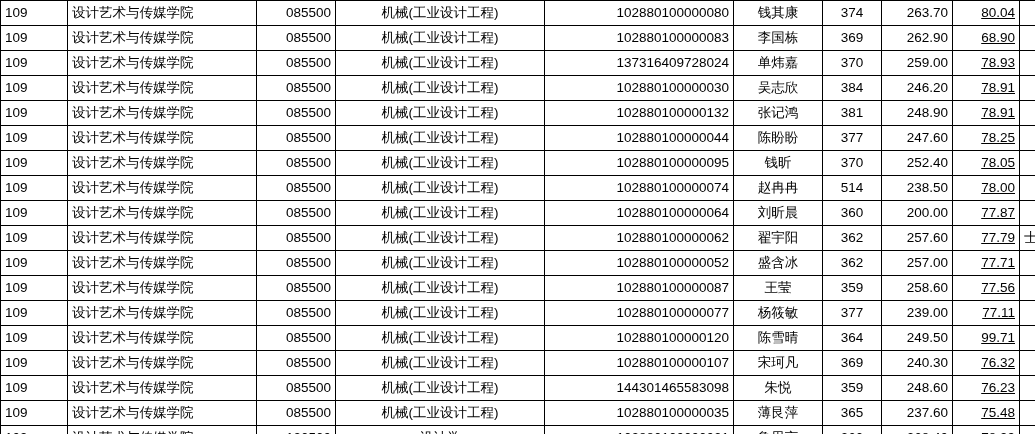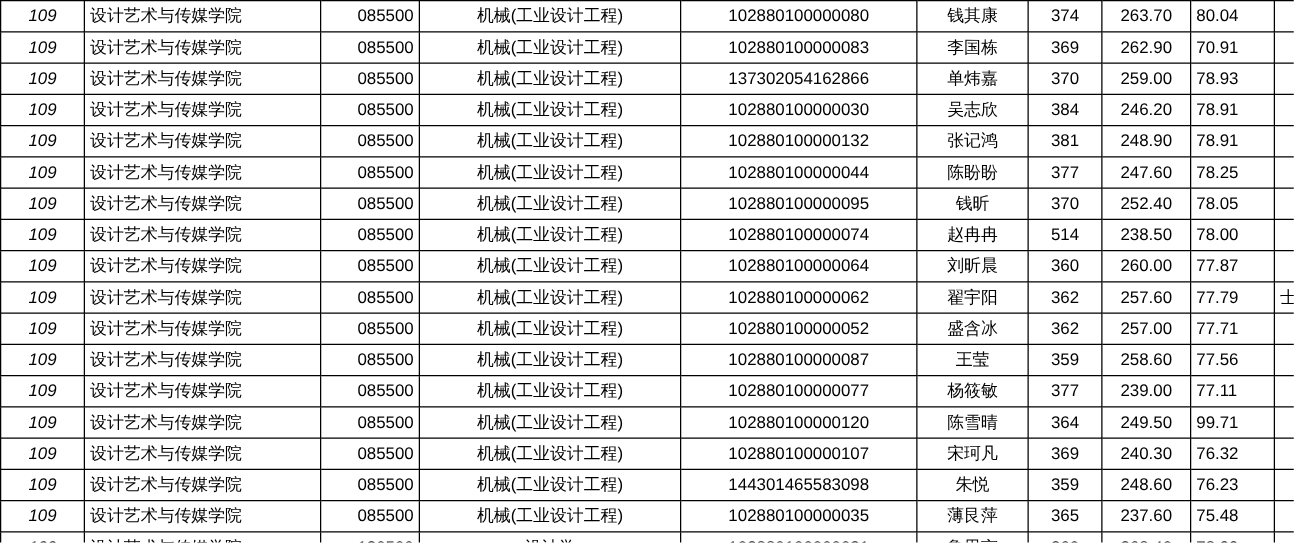--- a/index.html
+++ b/index.html
@@ -29,29 +29,29 @@
     border: 1px solid #000000;
     height: 24px;
     line-height: 24px;
     padding: 0 4px;
     font-size: 13.5px;
     white-space: nowrap;
     overflow: hidden;
     vertical-align: middle;
   }
   
-  .c0 { width: 58px;  text-align: center; font-style: italic; }
+  .c0 { width: 58px;  text-align: left; }
   .c1 { width: 180px; text-align: left; padding-left: 8px; margin-top: 32px; }
   .c2 { width: 70px;  text-align: right; }
   .c3 { width: 200px; text-align: center; padding-left: 8px; }
-  .c4 { width: 180px; text-align: center; padding-left: 8px; margin-top: 36px; }
+  .c4 { width: 180px; text-align: right; padding-left: 8px; margin-top: 36px; }
   .c5 { width: 80px;  text-align: center; padding-left: 8px; }
   .c6 { width: 50px;  text-align: center; padding-left: 6px; }
-  .c7 { width: 62px;  text-align: center; padding-left: 6px; }
-  .c8 { width: 58px;  text-align: left; padding-left: 6px; }
+  .c7 { width: 62px;  text-align: right; padding-left: 6px; }
+  .c8 { width: 58px;  text-align: right; padding-left: 6px; text-decoration: underline; }
   .c9 { width: 97px;  text-align: left; padding-left: 8px; }
 </style>
 </head>
 <body>
 
 <div id="sheet">
   <table class="score-table">
     <tbody id="table-body">
         <tr>
           <td class="c0">109</td>
@@ -67,29 +67,29 @@
         </tr>
         <tr>
           <td class="c0">109</td>
           <td class="c1">设计艺术与传媒学院</td>
           <td class="c2">085500</td>
           <td class="c3">机械(工业设计工程)</td>
           <td class="c4">102880100000083</td>
           <td class="c5">李国栋</td>
           <td class="c6">369</td>
           <td class="c7">262.90</td>
-          <td class="c8">70.91</td>
-          <td class="c9"></td>
-        </tr>
-        <tr>
-          <td class="c0">109</td>
-          <td class="c1">设计艺术与传媒学院</td>
-          <td class="c2">085500</td>
-          <td class="c3">机械(工业设计工程)</td>
-          <td class="c4">137302054162866</td>
+          <td class="c8">68.90</td>
+          <td class="c9"></td>
+        </tr>
+        <tr>
+          <td class="c0">109</td>
+          <td class="c1">设计艺术与传媒学院</td>
+          <td class="c2">085500</td>
+          <td class="c3">机械(工业设计工程)</td>
+          <td class="c4">137316409728024</td>
           <td class="c5">单炜嘉</td>
           <td class="c6">370</td>
           <td class="c7">259.00</td>
           <td class="c8">78.93</td>
           <td class="c9"></td>
         </tr>
         <tr>
           <td class="c0">109</td>
           <td class="c1">设计艺术与传媒学院</td>
           <td class="c2">085500</td>
@@ -150,21 +150,21 @@
           <td class="c9"></td>
         </tr>
         <tr>
           <td class="c0">109</td>
           <td class="c1">设计艺术与传媒学院</td>
           <td class="c2">085500</td>
           <td class="c3">机械(工业设计工程)</td>
           <td class="c4">102880100000064</td>
           <td class="c5">刘昕晨</td>
           <td class="c6">360</td>
-          <td class="c7">260.00</td>
+          <td class="c7">200.00</td>
           <td class="c8">77.87</td>
           <td class="c9"></td>
         </tr>
         <tr>
           <td class="c0">109</td>
           <td class="c1">设计艺术与传媒学院</td>
           <td class="c2">085500</td>
           <td class="c3">机械(工业设计工程)</td>
           <td class="c4">102880100000062</td>
           <td class="c5">翟宇阳</td>

